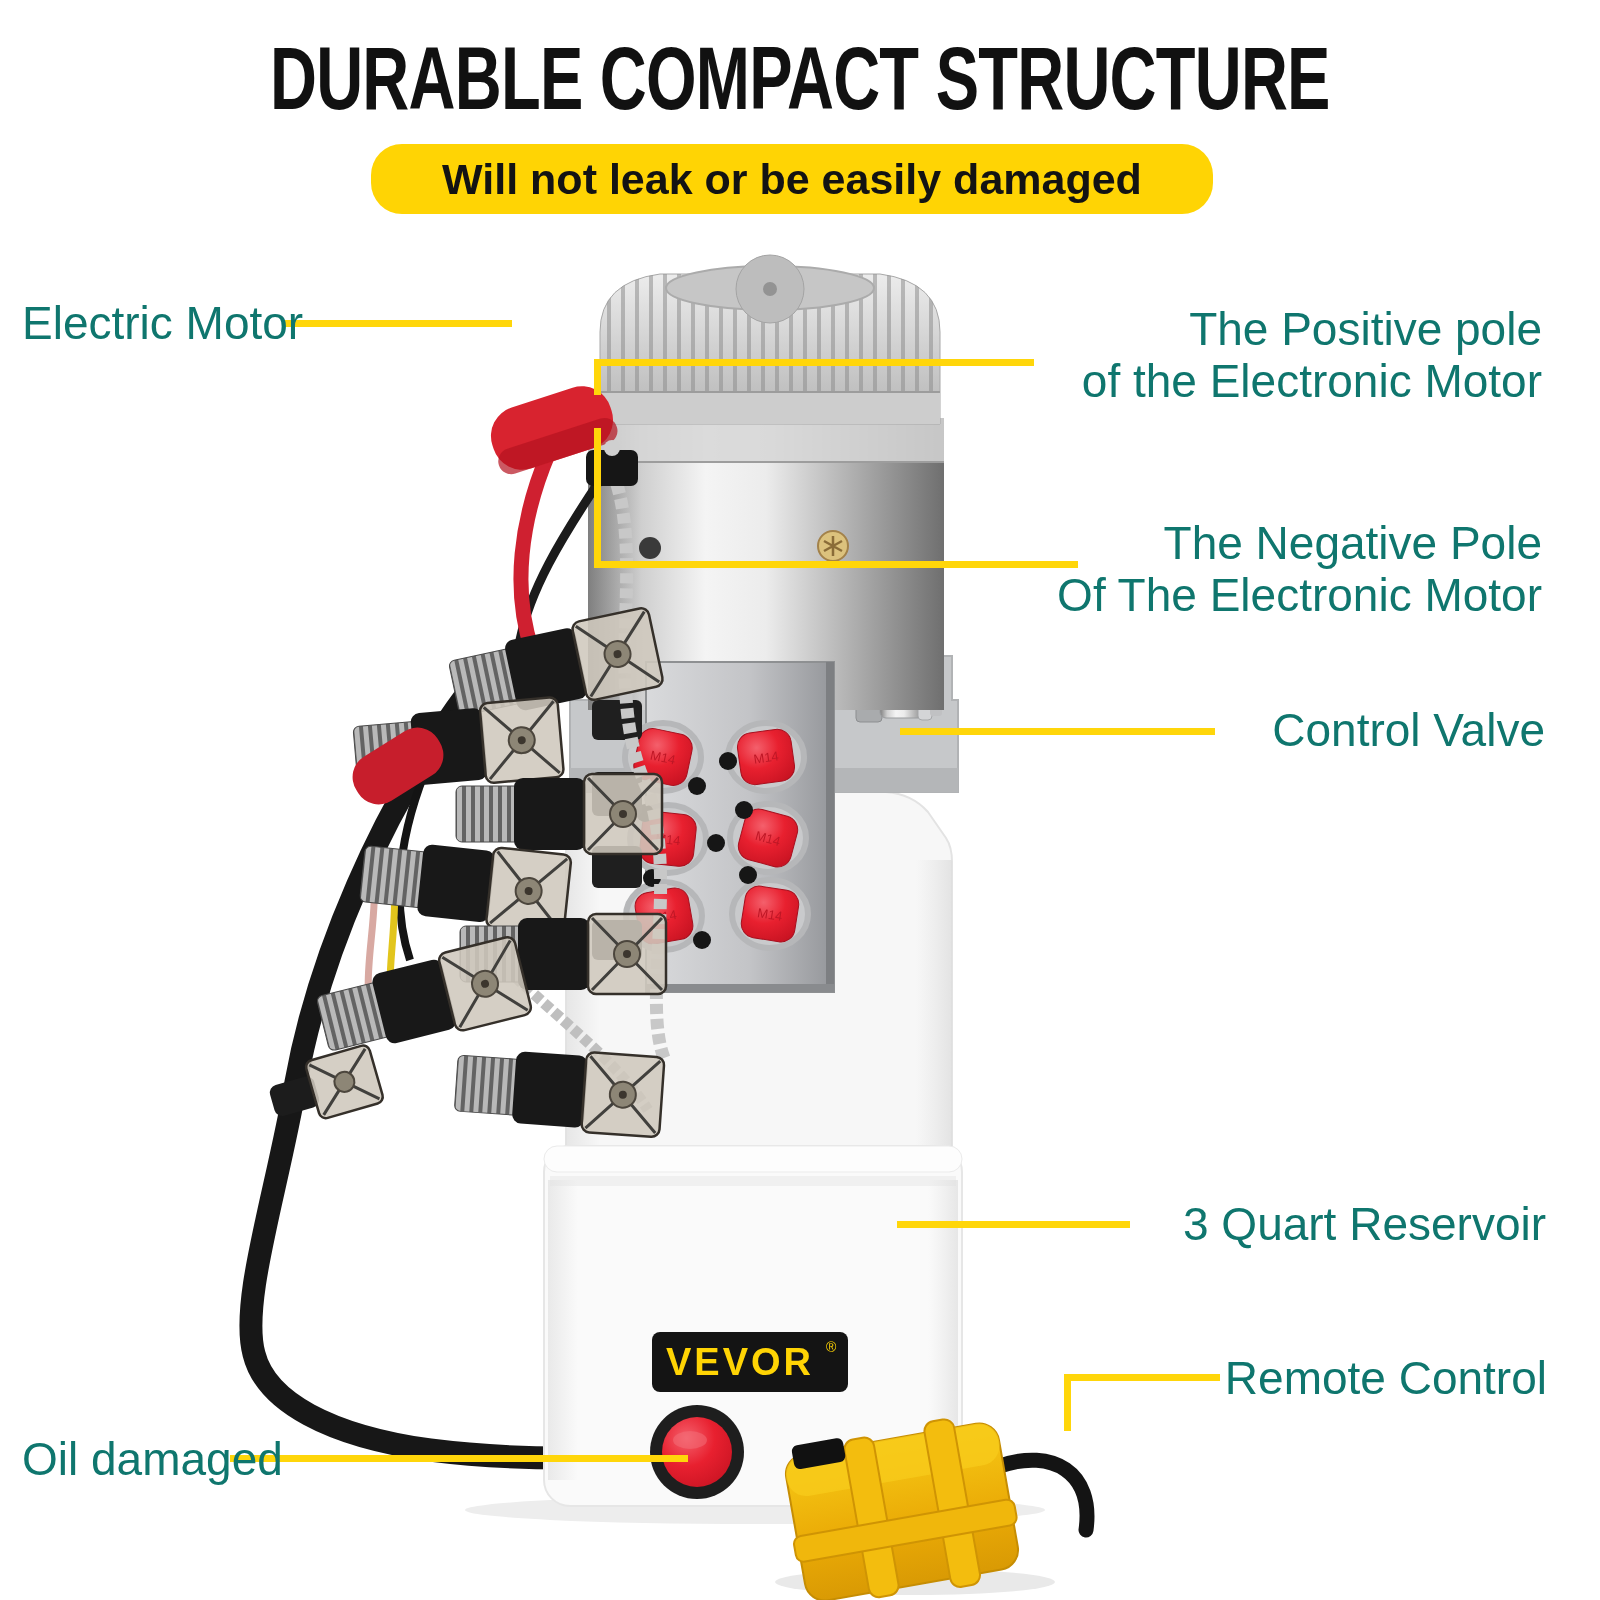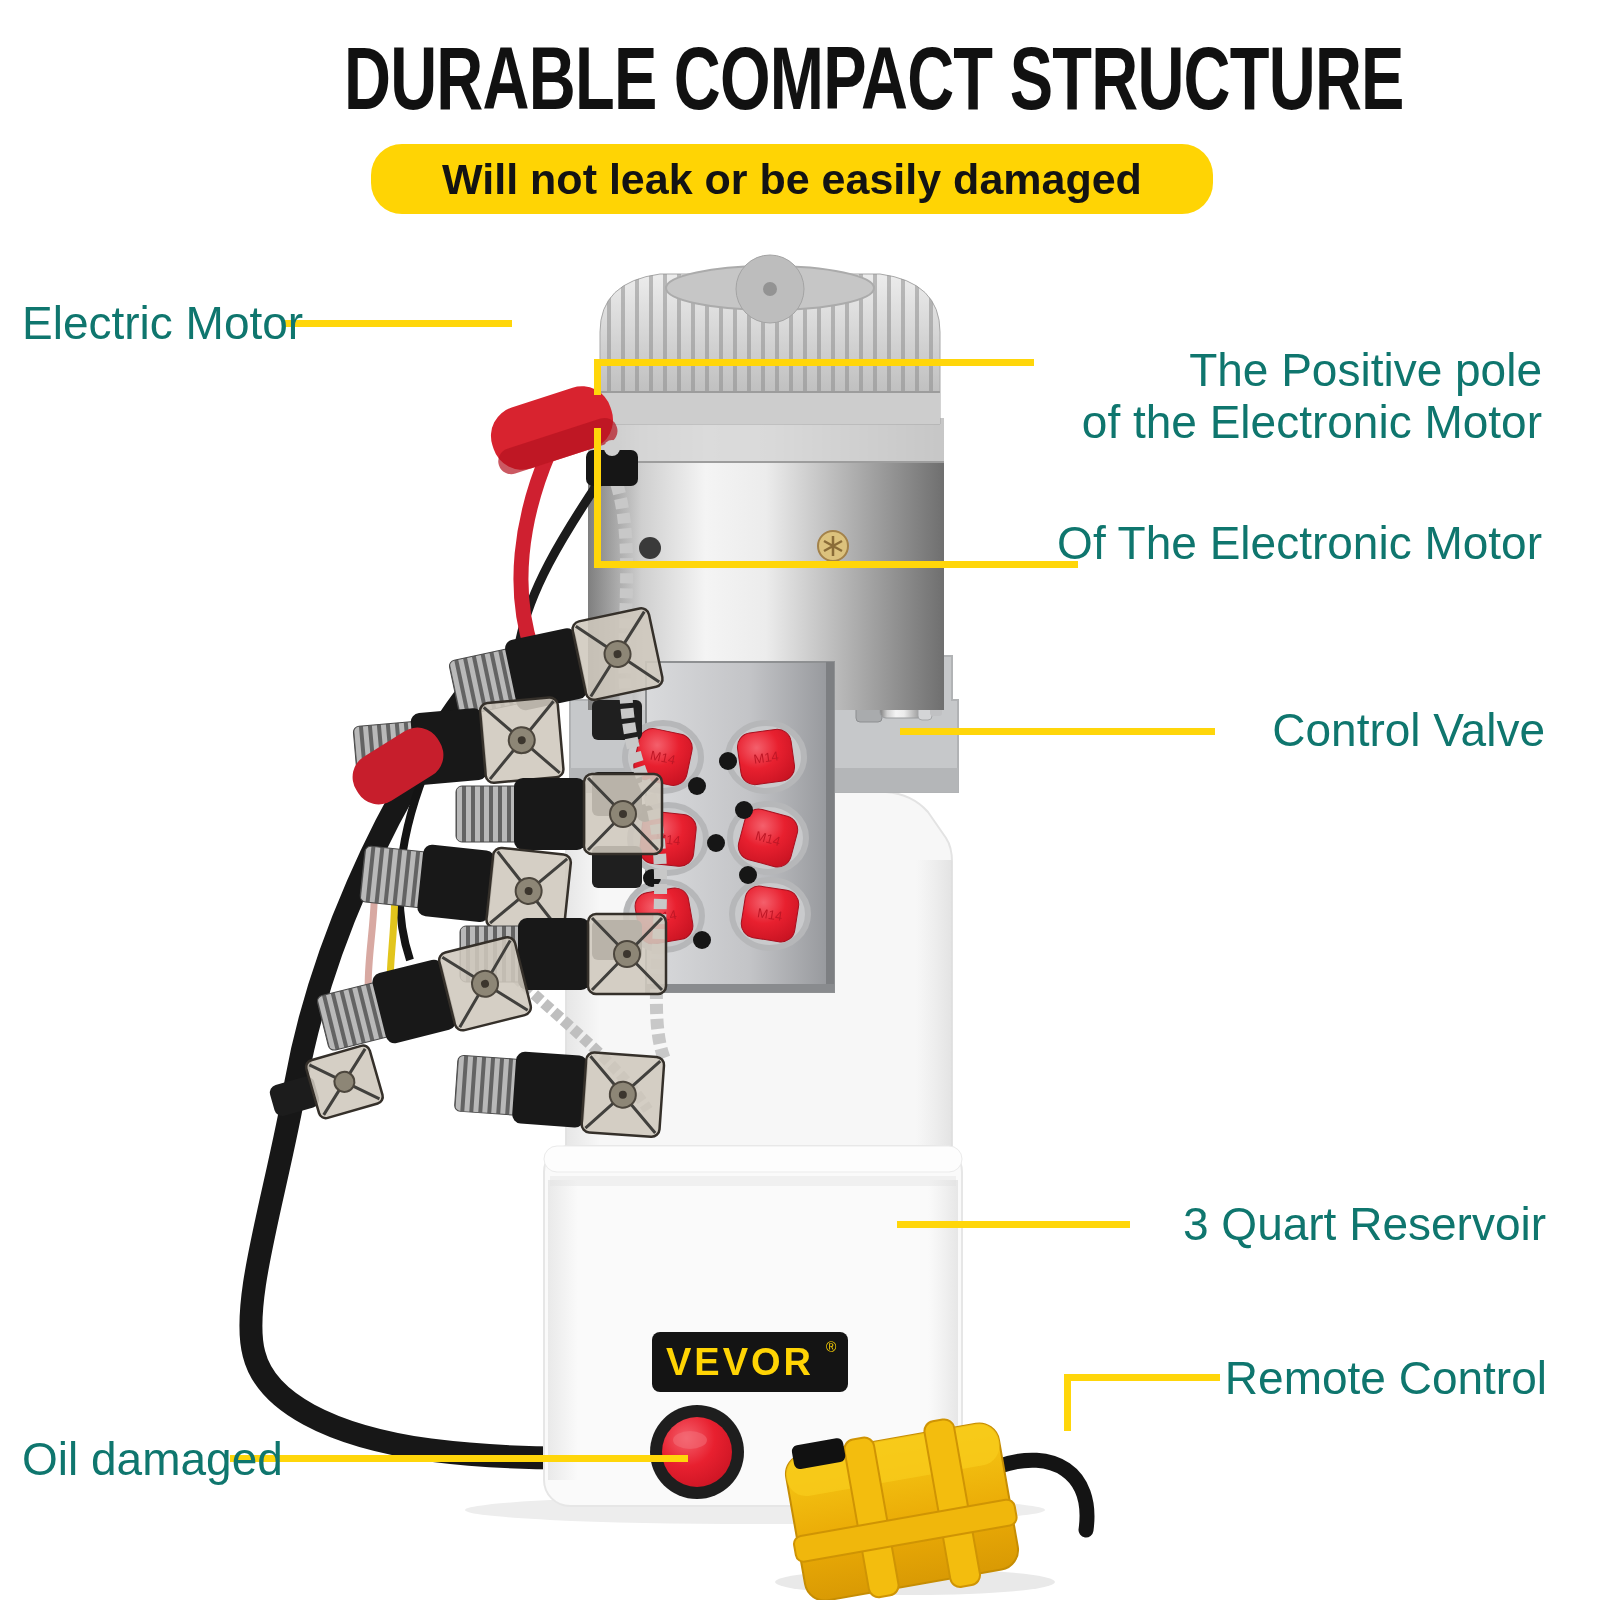--- a/index.html
+++ b/index.html
@@ -1,21 +1,21 @@
 <!DOCTYPE html>
 <html><head>
 <meta charset="utf-8">
 <style>
   html,body{margin:0;padding:0;background:#ffffff;}
   .stage{
     position:relative;width:1600px;height:1600px;background:#ffffff;overflow:hidden;
     font-family:"Liberation Sans",sans-serif;color:#111;
   }
   
-  .title-wrap{position:absolute;left:0;top:34px;width:1600px;text-align:right;}
+  .title-wrap{position:absolute;left:0;top:34px;width:1600px;text-align:center;}
   .title-wrap h1{
     display:inline-block;margin:0;font-size:89px;font-weight:900;line-height:1.0;
     letter-spacing:-1px;color:#111;transform:scaleX(0.73);transform-origin:50% 50%;
     white-space:nowrap;
   }
   .banner{
     position:absolute;left:371px;top:144px;width:842px;height:70px;
     background:#FFD404;display:flex;align-items:center;justify-content:center;
     font-size:43px;font-weight:bold;color:#131313;white-space:nowrap;border-radius:31px;
   }
@@ -316,26 +316,27 @@
   <div class="cl v" style="left:594px;top:428px;height:140px;"></div>
   <div class="cl h" style="left:594px;top:561px;width:484px;"></div>
   <div class="cl h" style="left:900px;top:728px;width:315px;"></div>
   <div class="cl h" style="left:897px;top:1221px;width:233px;"></div>
   <div class="cl h" style="left:1064px;top:1374px;width:156px;"></div>
   <div class="cl v" style="left:1064px;top:1374px;height:57px;"></div>
   <div class="cl h" style="left:230px;top:1455px;width:458px;"></div>
 
   <div class="lbl" style="left:22px;top:297px;">Electric Motor</div>
 
-  <div class="lbl right" style="right:58px;top:303px;margin-top:41px;">
+  <div class="lbl right" style="right:58px;top:303px;">
     <div>The Positive pole</div>
     <div>of the Electronic Motor</div>
   </div>
 
   <div class="lbl right" style="right:58px;top:517px;">
+    <div>The Negative Pole</div>
     <div>Of The Electronic Motor</div>
   </div>
 
   <div class="lbl right" style="right:55px;top:704px;">Control Valve</div>
 
   <div class="lbl right" style="right:54px;top:1198px;">3 Quart Reservoir</div>
 
   <div class="lbl right" style="right:53px;top:1352px;">Remote Control</div>
 
   <div class="lbl" style="left:22px;top:1433px;">Oil damaged</div>

